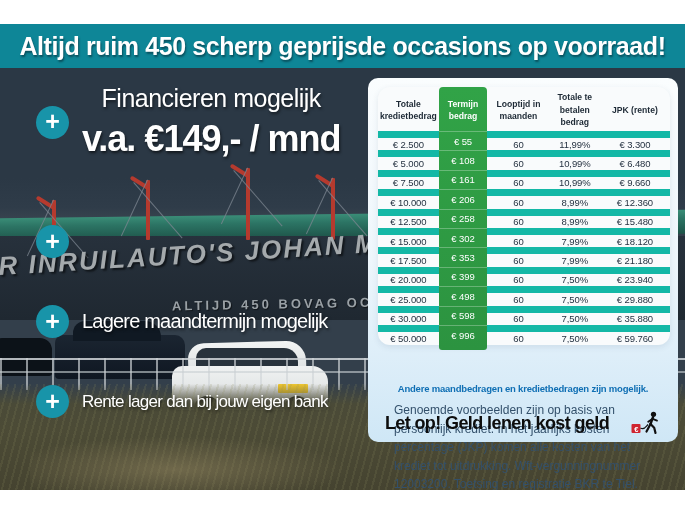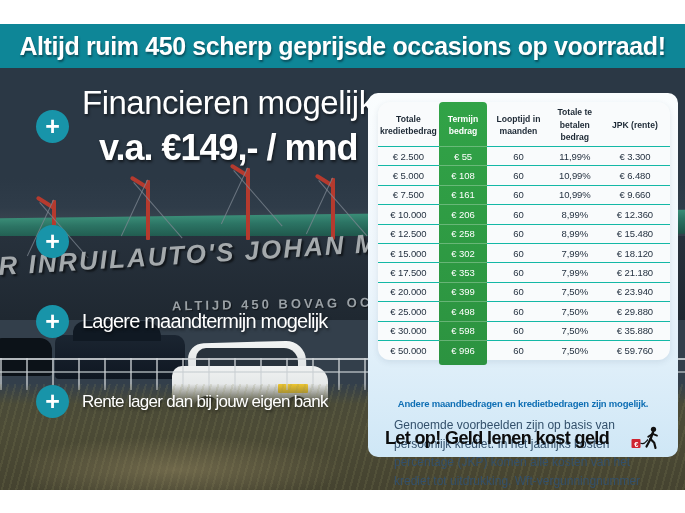--- a/index.html
+++ b/index.html
@@ -80,43 +80,43 @@
         background:radial-gradient(ellipse at 45% 60%,rgba(160,146,105,.45),transparent 70%);}
 
   
   .usp{position:absolute;display:flex;align-items:center;gap:13px;color:#fff;z-index:10;}
   .plus{flex:0 0 auto;width:33px;height:33px;border-radius:50%;background:#1894a9;color:#fff;
         font-size:25px;font-weight:bold;display:flex;align-items:center;justify-content:center;
         line-height:1;padding-bottom:1px;box-sizing:border-box;}
   .usp-text{font-size:20px;letter-spacing:-0.8px;text-shadow:1px 2px 3px rgba(0,0,0,.55);white-space:nowrap;}
   .usp1{left:36px;top:16px;}
   .usp1 .usp-col{text-align:center;}
-  .usp1 .l1{font-size:33px;letter-spacing:-0.5px;text-shadow:1px 2px 3px rgba(0,0,0,.55);}
+  .usp1 .l1{font-size:25px;letter-spacing:-0.5px;text-shadow:1px 2px 3px rgba(0,0,0,.55);}
   .usp1 .l2{font-size:36px;font-weight:bold;letter-spacing:-1px;margin-top:5px;
             text-shadow:1px 2px 3px rgba(0,0,0,.6);}
   .usp2{left:36px;top:157px;}
   .usp3{left:36px;top:237px;}
   .usp4{left:36px;top:317px;}
   .usp4 .usp-text{font-size:17px;letter-spacing:-0.7px;}
 
   
-  .panel{left:368px;top:25px;width:310px;height:364px;border-radius:10px;z-index:11;
+  .panel{left:368px;top:10px;width:310px;height:364px;border-radius:10px;z-index:11;
          background:linear-gradient(180deg,#fafdfe 0%,#eef6fc 50%,#cfe7f6 100%);}
   .card{position:relative;margin:9px 8px 0 10px;height:258px;background:#f9fbfc;
         border-radius:12px;box-shadow:0 2px 6px rgba(30,60,90,.10);}
   .green-col{position:absolute;left:20.8%;width:16.6%;top:0;bottom:-5px;z-index:0;
         background:linear-gradient(180deg,#31a347 0%,#2c9340 100%);border-radius:4px 4px 3px 3px;}
   .ftable{position:relative;z-index:1;display:grid;
         grid-template-columns:20.8% 16.6% 21.4% 17.2% 24%;
         grid-template-rows:44px repeat(11,19.4px);}
   .th{display:flex;align-items:center;justify-content:center;text-align:center;
       font-size:8.6px;font-weight:bold;color:#1d2935;line-height:1.45;padding:2px 2px 0;box-sizing:border-box;}
   .th.gh{color:#fff;}
   .td{display:flex;align-items:center;justify-content:center;font-size:9.5px;color:#253241;
-      border-top:1px solid #14b8a6;letter-spacing:-0.1px;}
+      border-top:7px solid #14b8a6;letter-spacing:-0.1px;}
   .td.g{color:#fff;border-top:1px solid rgba(255,255,255,.28);}
 
   .disc-head{margin-top:38px;text-align:center;font-size:9.5px;font-weight:bold;
              letter-spacing:-0.2px;color:#0f6fb4;}
   .disc-body{margin:7px 26px 0;font-size:12px;line-height:1.55;color:#33506b;text-align:left;}
   .warning{position:absolute;left:0;right:0;bottom:7px;display:flex;align-items:center;
            justify-content:center;gap:22px;font-size:18px;font-weight:bold;letter-spacing:-0.6px;
            color:#0d0d0d;}
 </style>
 </head>

